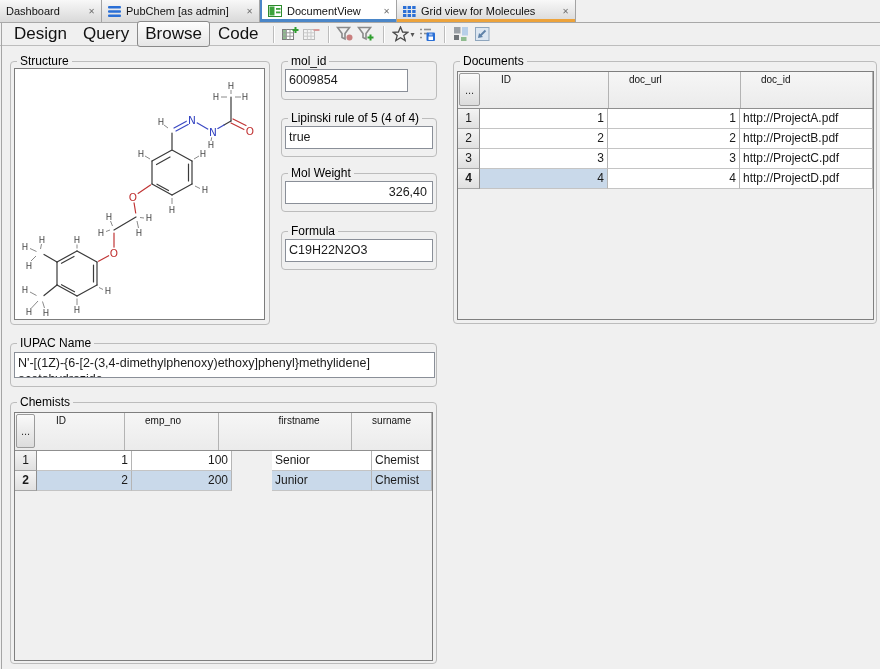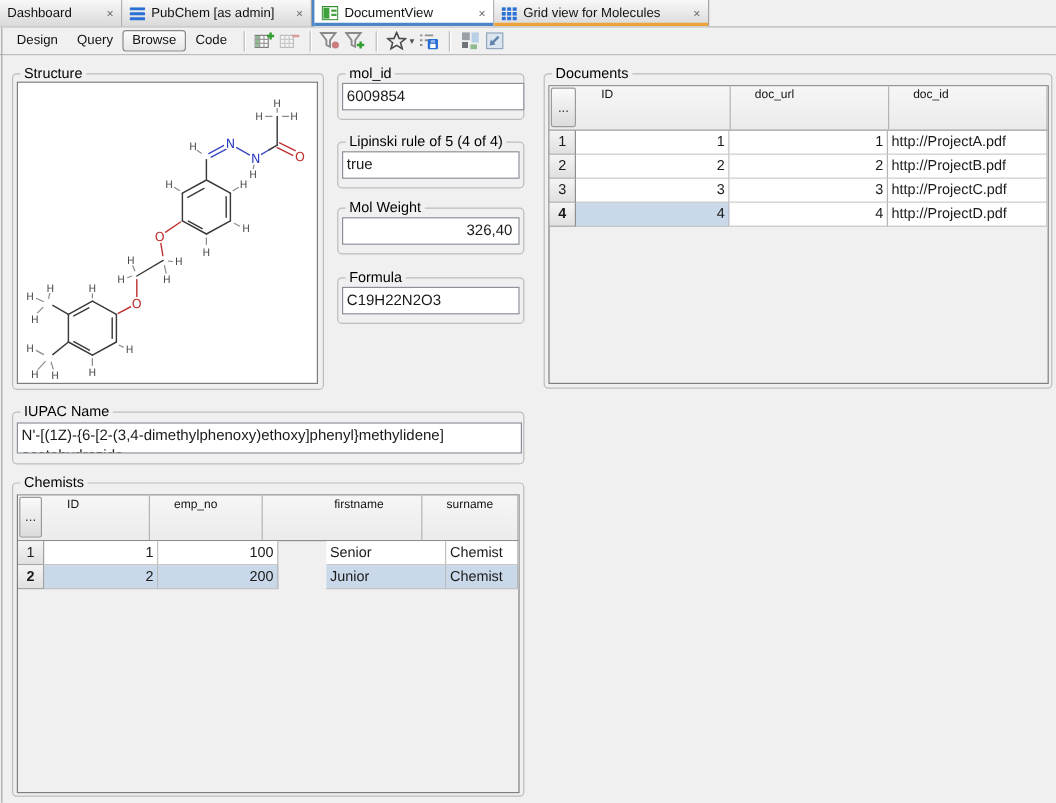--- a/index.html
+++ b/index.html
@@ -13,21 +13,21 @@
   .tab{box-sizing:border-box;display:flex;align-items:center;gap:5px;padding:0 6px;
     background:linear-gradient(#f8f8f8,#d9d9d9);border-right:1px solid #a3a3a3;position:relative;
     white-space:nowrap;cursor:default;}
   .tab .tab-label{font-size:11px;color:#111;}
   .tab .tab-close{margin-left:auto;font-size:8px;color:#6f6f6f;padding-left:8px;}
   .tab.active{background:#ffffff;border-left:2px solid #4a86c8;box-shadow:inset 0 -3px 0 0 #4a86c8;}
   .tab.highlighted{box-shadow:inset 0 -3px 0 0 #eda33b;}
   
   .toolbar{position:absolute;left:0;top:23px;width:880px;height:23px;background:#f0f0f0;
     border-bottom:1px solid #bdbdbd;display:flex;align-items:center;padding:0 6px;box-sizing:border-box;}
-  .mode{padding:2px 8px;font-size:11px;color:#111;}
+  .mode{padding:2px 8px;font-size:17px;color:#111;}
   .mode.active{border:1px solid #8a8a8a;border-radius:3px;background:linear-gradient(#fdfdfd,#e6e6e6);
     padding:2px 7px;}
   .tsep{width:1px;height:17px;background:#bcbcbc;box-shadow:1px 0 0 #ffffff;margin:0 6px;}
   .ticon{width:21px;height:20px;display:inline-flex;align-items:center;justify-content:center;}
   .dd{font-size:8px;color:#555;margin:0 2px 0 0;}
   .edge-left{position:absolute;left:1px;top:23px;width:1px;height:646px;background:#a5a5a5;}
   
   .tgroup{position:absolute;border:1px solid #bcbcbc;border-radius:4px;box-sizing:border-box;}
   .tlabel{position:absolute;top:-8px;left:6px;background:#f0f0f0;padding:0 3px;font-size:12px;
     color:#000;white-space:nowrap;line-height:15px;}
@@ -73,21 +73,21 @@
           <g fill="#2a6fd6">
             <rect x="0" y="0" width="13" height="2.6" rx="1"></rect>
             <rect x="0" y="4.2" width="13" height="2.6" rx="1"></rect>
             <rect x="0" y="8.4" width="13" height="2.6" rx="1"></rect>
           </g>
         </svg>
     </span>
     <span class="tab-label">PubChem [as admin]</span>
     <span class="tab-close">✕</span>
   </div>
-  <div class="tab active" style="width:152px">
+  <div class="tab active" style="width:137px">
     <span style="display:inline-flex">
       <svg width="14" height="12">
           <rect x="0.5" y="0.5" width="13" height="11" fill="#fff" stroke="#2e8b2e"></rect>
           <rect x="1.5" y="1.5" width="5" height="9" fill="#3da23d"></rect>
           <rect x="8" y="3" width="4.5" height="1.8" fill="#3da23d"></rect>
           <rect x="8" y="6.5" width="4.5" height="1.8" fill="#3da23d"></rect>
         </svg>
     </span>
     <span class="tab-label">DocumentView</span>
     <span class="tab-close">✕</span>
@@ -346,21 +346,21 @@
           <text x="14" y="246">H</text>
           <text x="31" y="247">H</text>
       </g>
     </g>
   </svg>
 </div>
 
 <div class="tgroup" style="left:281px;top:61px;width:156px;height:39px;">
   <span class="tlabel">mol_id</span>
 </div>
-<div class="field" style="left:285px;top:69px;width:152px;height:23px;">6009854</div>
+<div class="field" style="left:285px;top:69px;width:123px;height:23px;">6009854</div>
 
 <div class="tgroup" style="left:281px;top:118px;width:156px;height:39px;">
   <span class="tlabel">Lipinski rule of 5 (4 of 4)</span>
 </div>
 <div class="field" style="left:285px;top:126px;width:148px;height:23px;">true</div>
 
 <div class="tgroup" style="left:281px;top:173px;width:156px;height:39px;">
   <span class="tlabel">Mol Weight</span>
 </div>
 <div class="field right" style="left:285px;top:181px;width:148px;height:23px;">326,40</div>

